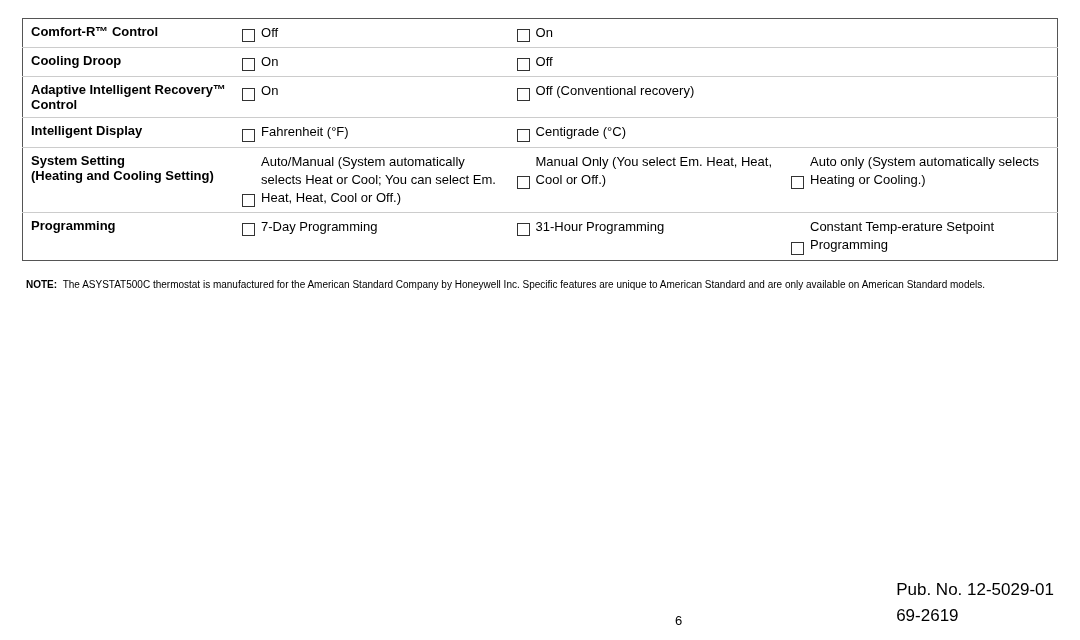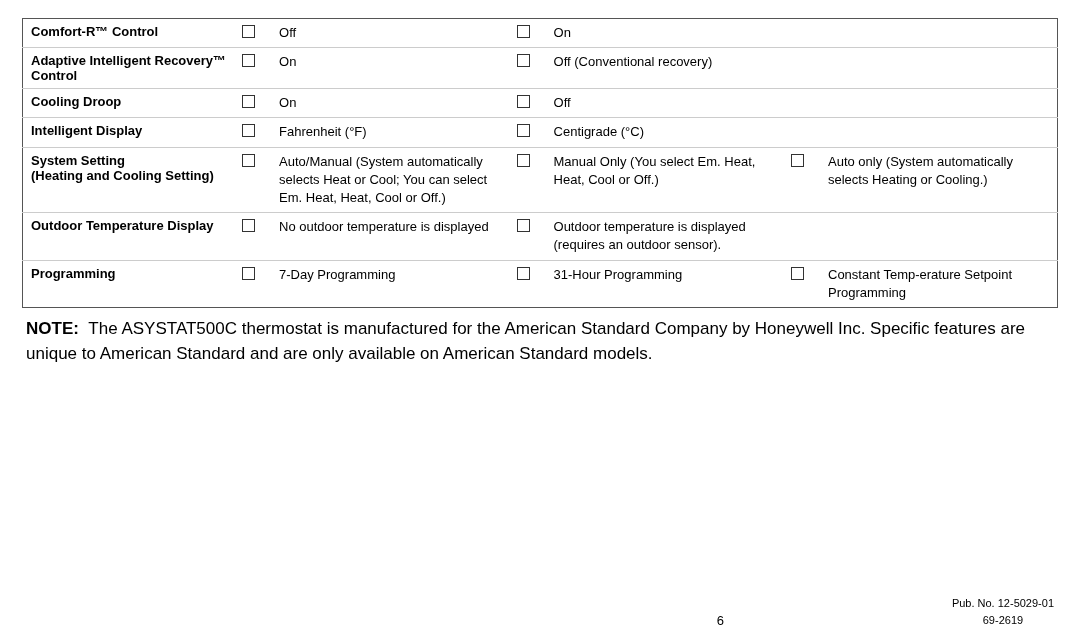--- a/index.html
+++ b/index.html
@@ -12,21 +12,21 @@
       color: #000000;
       display: flex;
       flex-direction: column;
       padding: 18px 22px 12px 22px;
     }
 
     .main-table {
       border: 1.5px solid #555;
       width: 100%;
       border-collapse: collapse;
-      margin-bottom: 8px;
+      margin-bottom: 16px;
     }
 
     .main-table td {
       border: none;
       padding: 5px 8px;
       vertical-align: top;
     }
 
     .row-separator td {
       border-top: 1px solid #ccc;
@@ -38,36 +38,36 @@
       min-width: 185px;
     }
 
     .option-cell {
       width: 240px;
       min-width: 200px;
     }
 
     .checkbox-item {
       display: flex;
-      align-items: flex-start;
-      gap: 24px;
+      align-items: flex-end;
+      gap: 6px;
     }
 
     .checkbox-item .cb-box {
       width: 13px;
       height: 13px;
       border: 1.5px solid #333;
       flex-shrink: 0;
       margin-top: 1px;
       background: #fff;
       display: inline-block;
     }
 
     .note-section {
-      font-size: 17px;
+      font-size: 10px;
       line-height: 1.5;
       padding: 0 4px;
       margin-bottom: 26px;
     }
 
     .note-label {
       font-weight: bold;
     }
 
     .footer {
@@ -78,22 +78,22 @@
       padding: 0 4px;
     }
 
     .page-number {
       font-size: 13px;
       text-align: center;
       flex: 1;
     }
 
     .pub-info {
-      font-size: 11px;
-      text-align: center;
+      font-size: 17px;
+      text-align: left;
       line-height: 1.5;
     }
 
     .spacer { flex: 1; }
 
     .option-text {
       font-size: 13px;
       line-height: 1.4;
     }
   </style>
@@ -112,52 +112,52 @@
         </td>
         <td class="option-cell">
           <div class="checkbox-item">
             <span class="cb-box"></span>
             <span class="option-text">On</span>
           </div>
         </td>
         <td class="option-cell"></td>
       </tr>
       <tr class="row-separator">
+        <td class="label-cell">Cooling Droop</td>
+        <td class="option-cell">
+          <div class="checkbox-item">
+            <span class="cb-box"></span>
+            <span class="option-text">On</span>
+          </div>
+        </td>
+        <td class="option-cell">
+          <div class="checkbox-item">
+            <span class="cb-box"></span>
+            <span class="option-text">Off</span>
+          </div>
+        </td>
+        <td class="option-cell"></td>
+      </tr>
+      <tr class="row-separator">
         <td class="label-cell">Adaptive Intelligent Recovery™ Control</td>
         <td class="option-cell">
           <div class="checkbox-item">
             <span class="cb-box"></span>
             <span class="option-text">On</span>
           </div>
         </td>
         <td class="option-cell">
           <div class="checkbox-item">
             <span class="cb-box"></span>
             <span class="option-text">Off (Conventional recovery)</span>
           </div>
         </td>
         <td class="option-cell"></td>
       </tr>
       <tr class="row-separator">
-        <td class="label-cell">Cooling Droop</td>
-        <td class="option-cell">
-          <div class="checkbox-item">
-            <span class="cb-box"></span>
-            <span class="option-text">On</span>
-          </div>
-        </td>
-        <td class="option-cell">
-          <div class="checkbox-item">
-            <span class="cb-box"></span>
-            <span class="option-text">Off</span>
-          </div>
-        </td>
-        <td class="option-cell"></td>
-      </tr>
-      <tr class="row-separator">
         <td class="label-cell">Intelligent Display</td>
         <td class="option-cell">
           <div class="checkbox-item">
             <span class="cb-box"></span>
             <span class="option-text">Fahrenheit (°F)</span>
           </div>
         </td>
         <td class="option-cell">
           <div class="checkbox-item">
             <span class="cb-box"></span>
@@ -179,36 +179,20 @@
             <span class="cb-box"></span>
             <span class="option-text">Manual Only (You select Em. Heat, Heat, Cool or Off.)</span>
           </div>
         </td>
         <td class="option-cell">
           <div class="checkbox-item">
             <span class="cb-box"></span>
             <span class="option-text">Auto only (System automatically selects Heating or Cooling.)</span>
           </div>
         </td>
-      </tr>
-      <tr class="row-separator">
-        <td class="label-cell">Outdoor Temperature Display</td>
-        <td class="option-cell">
-          <div class="checkbox-item">
-            <span class="cb-box"></span>
-            <span class="option-text">No outdoor temperature is displayed</span>
-          </div>
-        </td>
-        <td class="option-cell">
-          <div class="checkbox-item">
-            <span class="cb-box"></span>
-            <span class="option-text">Outdoor temperature is displayed (requires an outdoor sensor).</span>
-          </div>
-        </td>
-        <td class="option-cell"></td>
       </tr>
       <tr class="row-separator">
         <td class="label-cell">Programming</td>
         <td class="option-cell">
           <div class="checkbox-item">
             <span class="cb-box"></span>
             <span class="option-text">7-Day Programming</span>
           </div>
         </td>
         <td class="option-cell">

